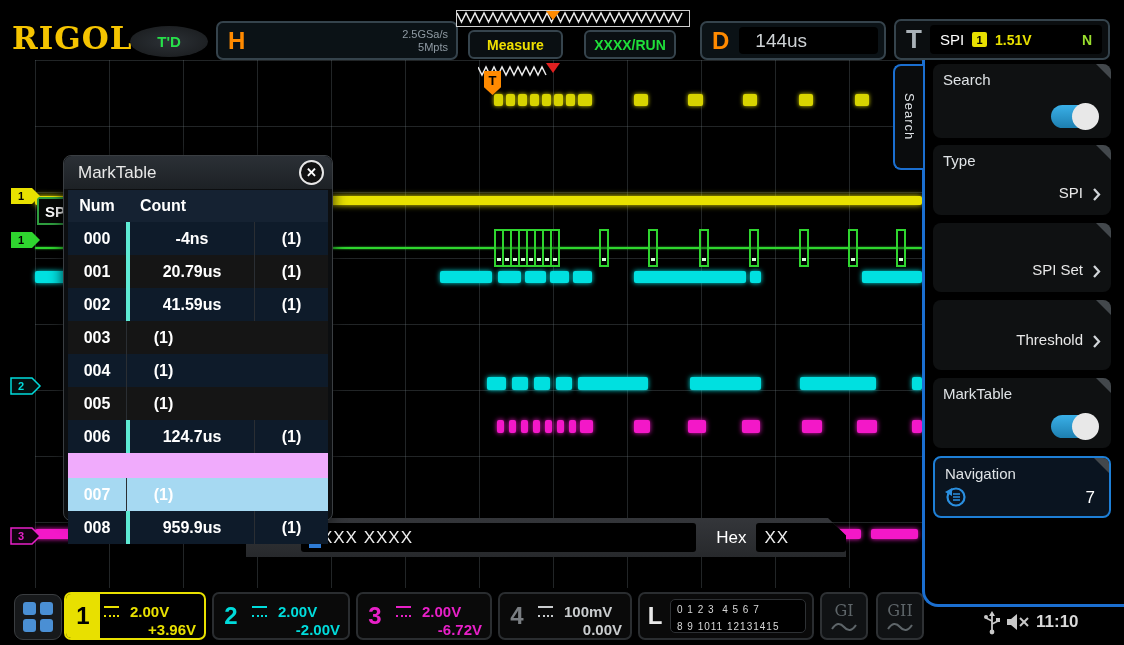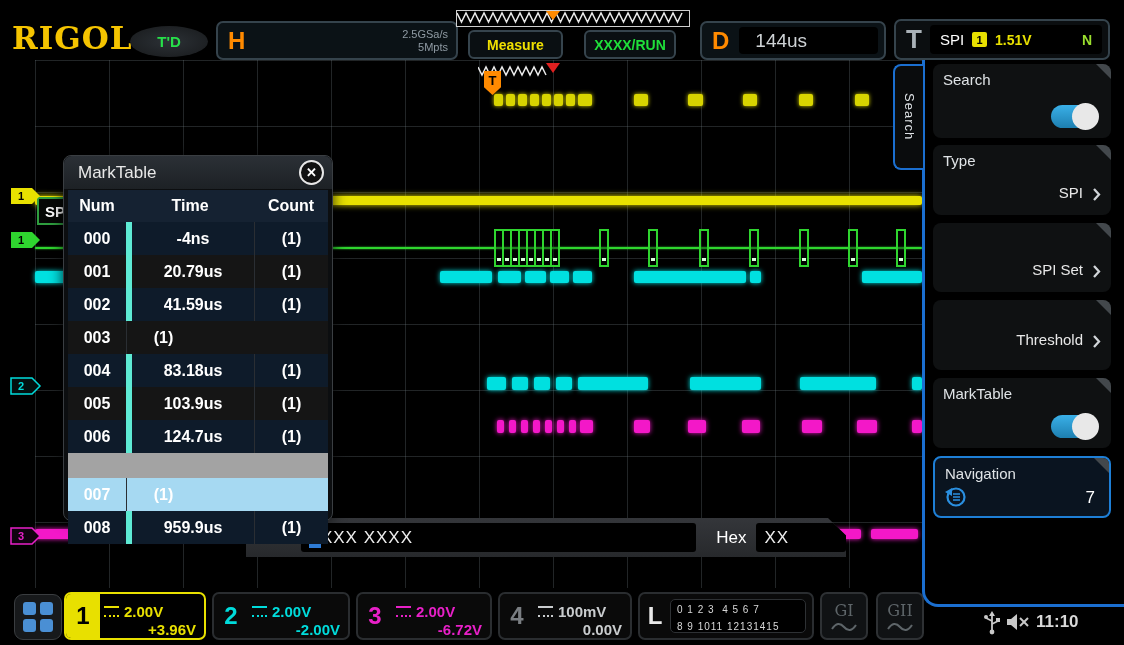--- a/index.html
+++ b/index.html
@@ -64,29 +64,29 @@
   .evmark i{position:absolute;left:50%;bottom:4px;width:4px;height:3px;margin-left:-2px;background:#d8ffd8;}
 
   
   .popup{left:63px;top:155px;width:268px;height:364px;background:#0c0e10;border:1px solid #3a3e42;
          border-radius:8px;z-index:10;box-shadow:0 0 14px rgba(0,0,0,.8);}
   .popup-title{height:33px;background:linear-gradient(#2b3036,#1d2125);border-radius:8px 8px 0 0;
                display:flex;align-items:center;color:#e8e8e8;font-size:17px;padding-left:14px;}
   .popup-close{position:absolute;right:8px;top:4px;width:25px;height:25px;border:2px solid #e8e8e8;
                border-radius:50%;background:#111;color:#fff;font-weight:bold;font-size:13px;
                display:flex;align-items:center;justify-content:center;box-sizing:border-box;}
-  .mtable{position:absolute;left:4px;top:34px;width:260px;bottom:4px;background:#a3a3a3;}
+  .mtable{position:absolute;left:4px;top:34px;width:260px;bottom:4px;background:#f0abfc;}
   .mt-head{display:flex;height:32px;background:#152232;color:#fff;font-weight:bold;font-size:16px;
            align-items:center;}
   .mt-row{display:flex;height:33px;align-items:center;font-size:16px;font-weight:bold;color:#fff;}
   .mt-row.even{background:#0e1b2a;}
   .mt-row.odd{background:#151515;}
   .mt-row.selected{background:#a6d9f2;color:#fff;margin-top:25px;}
   .c-num{width:58px;text-align:center;}
-  .c-time{width:128px;text-align:center;border-left:6px solid #5eead4;height:100%;
+  .c-time{width:128px;text-align:center;border-left:4px solid #5eead4;height:100%;
           display:flex;align-items:center;justify-content:center;box-sizing:border-box;}
   .c-count{width:74px;text-align:center;border-left:1px solid #2a2e33;height:100%;
            display:flex;align-items:center;justify-content:center;box-sizing:border-box;}
   .mt-head .c-time,.mt-head .c-count{border-left:none;}
 
   
   .decodebar{left:246px;top:518px;width:600px;height:39px;background:linear-gradient(#34363a,#27292c);
              z-index:6;display:flex;align-items:center;
              clip-path:polygon(14px 0,calc(100% - 18px) 0,100% 45%,100% 100%,0 100%,0 14px);}
   .dec-label{color:#fff;font-size:17px;margin-left:20px;}
@@ -124,21 +124,21 @@
   .menu-btn{left:14px;top:594px;width:46px;height:44px;background:#17191b;border:1px solid #3a3d40;
             border-radius:9px;display:flex;align-items:center;justify-content:center;}
   .menu-grid{display:grid;grid-template-columns:13px 13px;grid-gap:4px;}
   .menu-grid i{width:13px;height:13px;background:#4a8fd4;border-radius:3px;}
   .chbox{top:592px;height:48px;border-radius:7px;box-sizing:border-box;background:#0a0a0a;
          border:2px solid #2a2d30;display:flex;overflow:hidden;}
   .chbox .num{width:34px;display:flex;align-items:center;justify-content:center;font-weight:bold;
               font-size:24px;}
   .chbox .vals{flex:1;display:flex;flex-direction:column;justify-content:center;font-weight:bold;
                font-size:15px;padding:2px 8px 2px 4px;gap:1px;}
-  .vals .l1{display:flex;align-items:center;gap:5px;margin-top:9px;}
+  .vals .l1{display:flex;align-items:center;gap:11px;margin-top:9px;}
   .vals .l2{text-align:right;}
   .cpl{width:15px;height:7px;border-top:2px solid currentColor;border-bottom:2px dotted currentColor;}
   .ch1{left:64px;width:142px;border-color:#e8e000;background:#000;}
   .ch1 .num{background:#e8e000;color:#000;}
   .ch1 .vals{color:#e8e000;}
   .ch2{left:212px;width:138px;} .ch2 .num{color:#00dcdc;} .ch2 .vals{color:#00dcdc;}
   .ch3{left:356px;width:136px;} .ch3 .num{color:#e820c8;} .ch3 .vals{color:#e820c8;}
   .ch4{left:498px;width:134px;} .ch4 .num{color:#7a7e82;} .ch4 .vals{color:#c9ccce;}
   .lbox{left:638px;width:176px;}
   .lbox .num{color:#e8e8e8;width:30px;}
@@ -317,21 +317,20 @@
     <polygon points="1,1 22,1 30,9 22,17 1,17" fill="#100310" stroke="#e820c8" stroke-width="1.5"></polygon>
     <text x="11" y="13" font-size="11" font-weight="bold" fill="#e820c8" text-anchor="middle">3</text>
   </svg>
 
   <div class="abs popup">
     <div class="popup-title">MarkTable</div>
     <div class="popup-close">✕</div>
     <div class="mtable">
       <div class="mt-head">
         <span class="c-num">Num</span>
-        <span class="c-time">Time</span>
         <span class="c-count">Count</span>
       </div>
       <div id="marktable-body">
           <div class="mt-row even">
             <span class="c-num">000</span>
             <span class="c-time">-4ns</span>
             <span class="c-count">(1)</span>
           </div>
           <div class="mt-row odd">
             <span class="c-num">001</span>
@@ -342,26 +341,24 @@
             <span class="c-num">002</span>
             <span class="c-time">41.59us</span>
             <span class="c-count">(1)</span>
           </div>
           <div class="mt-row odd">
             <span class="c-num">003</span>
             <span class="c-count">(1)</span>
           </div>
           <div class="mt-row even">
             <span class="c-num">004</span>
-            <span class="c-time">83.18us</span>
             <span class="c-count">(1)</span>
           </div>
           <div class="mt-row odd">
             <span class="c-num">005</span>
-            <span class="c-time">103.9us</span>
             <span class="c-count">(1)</span>
           </div>
           <div class="mt-row even">
             <span class="c-num">006</span>
             <span class="c-time">124.7us</span>
             <span class="c-count">(1)</span>
           </div>
           <div class="mt-row selected">
             <span class="c-num">007</span>
             <span class="c-count">(1)</span>

